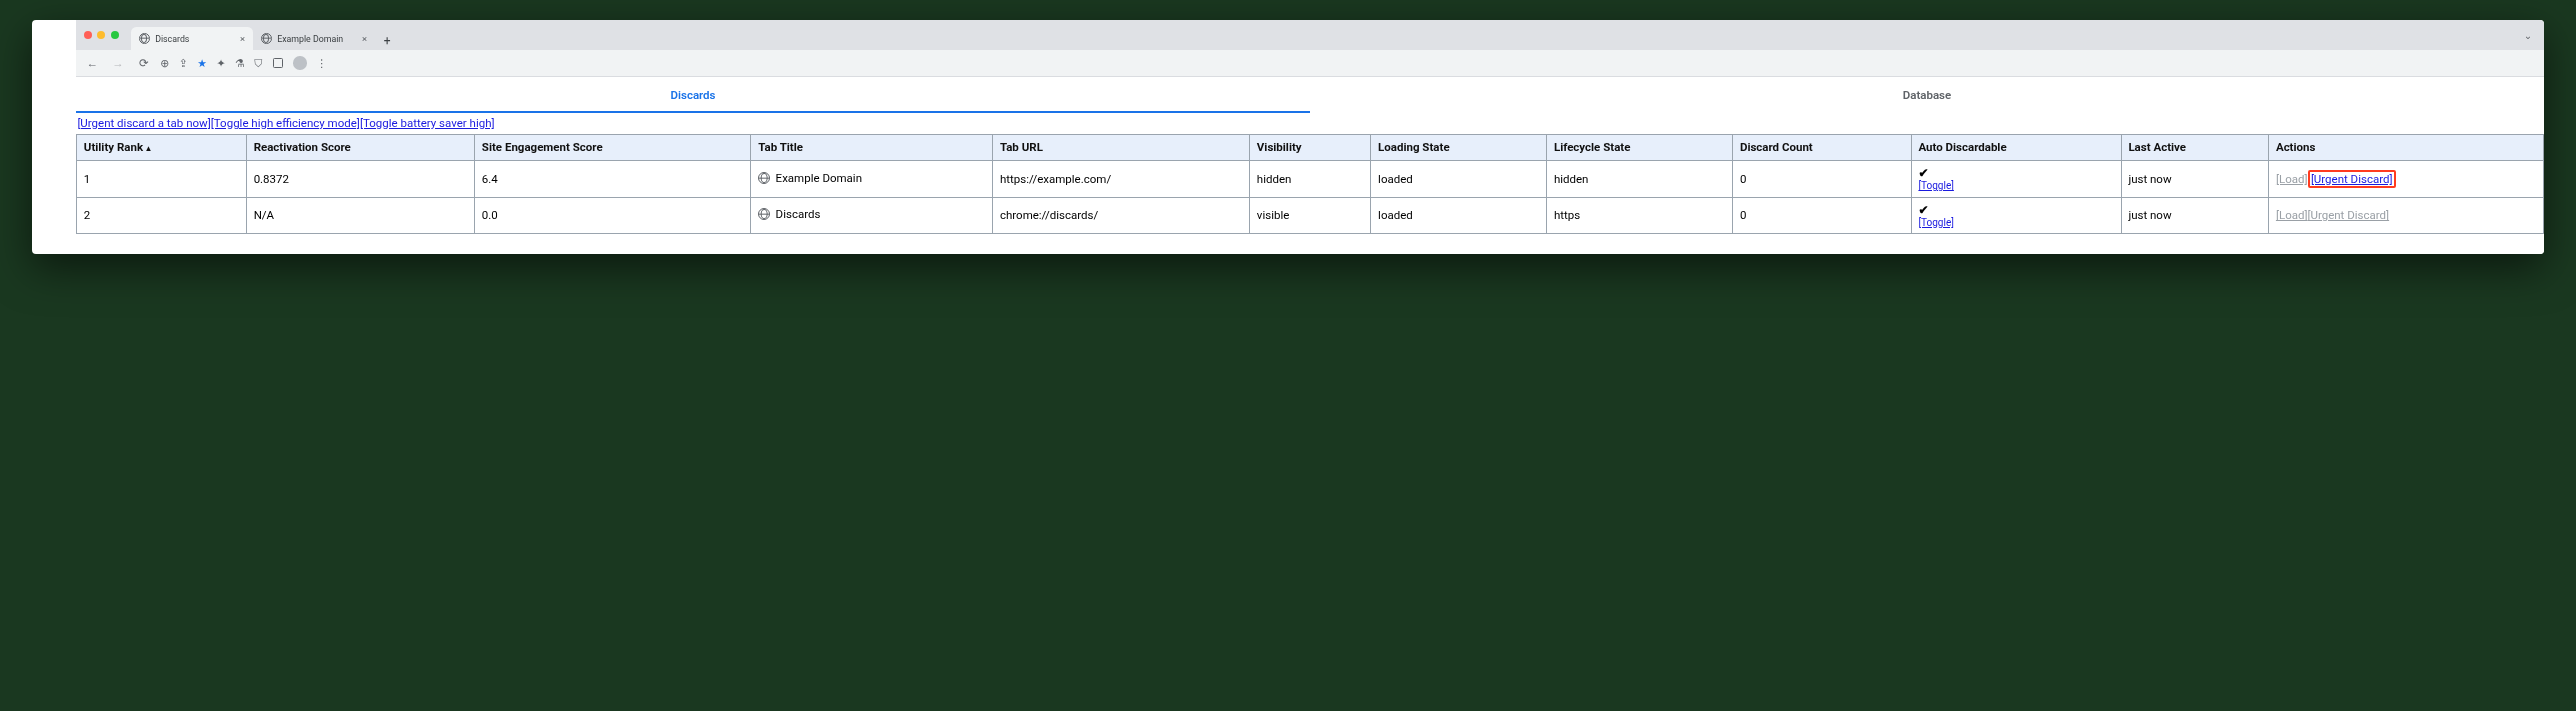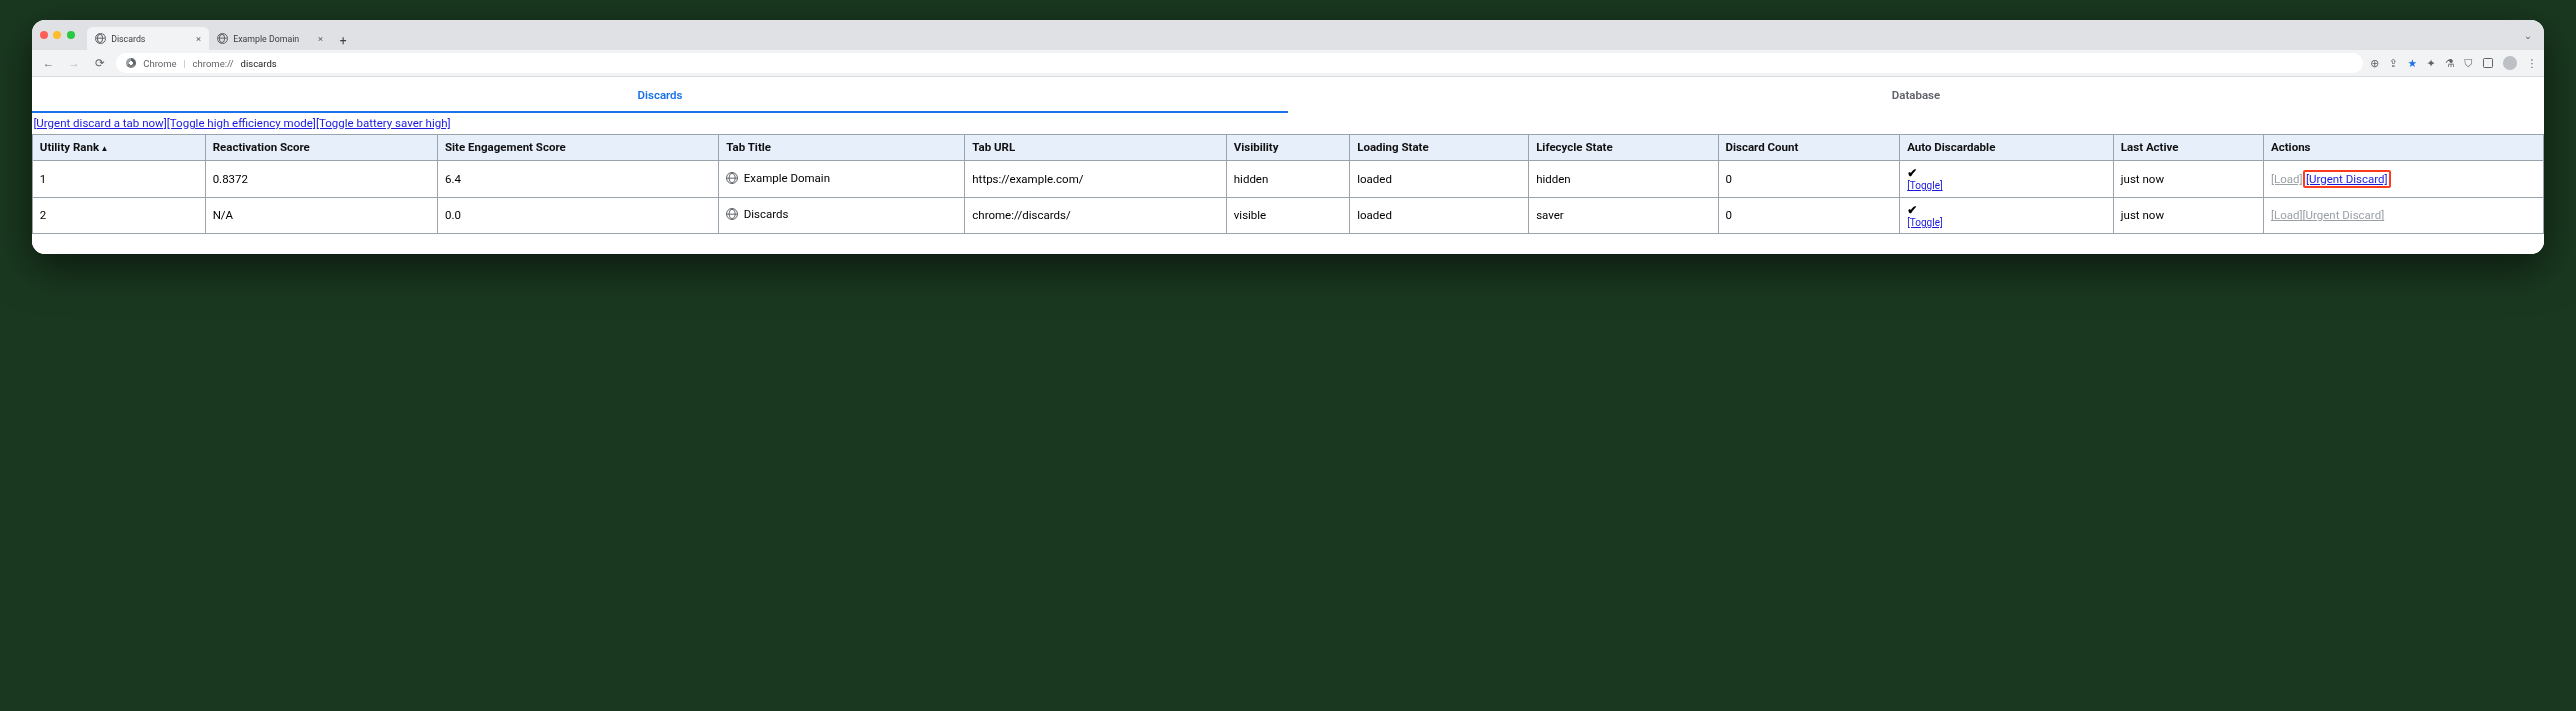--- a/index.html
+++ b/index.html
@@ -5,24 +5,25 @@
   * { box-sizing: border-box; margin: 0; padding: 0; }
   html, body { width: 100%; height: 100%; }
   body {
     background: #1a3820;
     font-family: -apple-system, BlinkMacSystemFont, "Segoe UI", Roboto, Arial, sans-serif;
     font-size: 9.5px;
     padding: 20px 32px 41px 32px;
   }
   .window {
     background: #fff;
-    border-radius: 13px;
+    border-radius: 4px;
     box-shadow: 0 13.5px 41px rgba(0,0,0,.55);
     overflow: hidden;
     width: 100%;
+    padding-left: 44px;
   }
 
   
   .titlebar {
     background: #dfe1e5;
     display: flex;
     align-items: center;
     height: 30px;
     padding: 0 8px;
     gap: 5.4px;
@@ -164,27 +165,20 @@
     </div>
     <div class="titlebar-spacer"></div>
     <div class="titlebar-caret">⌄</div>
   </div>
 
   <div class="urlrow">
     <div class="nav-btn">←</div>
     <div class="nav-btn disabled">→</div>
     <div class="nav-btn">⟳</div>
 
-    <div class="omnibox">
-      <span class="chrome-chip"></span>
-      <span>Chrome</span>
-      <span class="sep">|</span>
-      <span>chrome://</span>
-        <span class="path-strong">discards</span>
-    </div>
 
     <div class="url-actions">
       <span>⊕</span>
       <span>⇪</span>
       <span class="star">★</span>
       <span>✦</span>
       <span>⚗</span>
       <span>⛉</span>
       <span class="ext-ico">
           <span class="square-ico"></span>
@@ -255,21 +249,21 @@
           <td>0.0</td>
           <td>
             <span class="cell-icon">
                 <span class="globe"></span>
               <span>Discards</span>
               </span>
           </td>
           <td>chrome://discards/</td>
           <td>visible</td>
           <td>loaded</td>
-          <td>saver</td>
+          <td>https</td>
           <td>0</td>
           <td class="center">
             <span class="check">✔</span>
             <a class="toggle-link">[Toggle]</a>
           </td>
           <td>just now</td>
           <td>
             <span class="action-disabled">[Load]</span><span class="action-disabled">[Urgent Discard]</span>
           </td>
         </tr>

